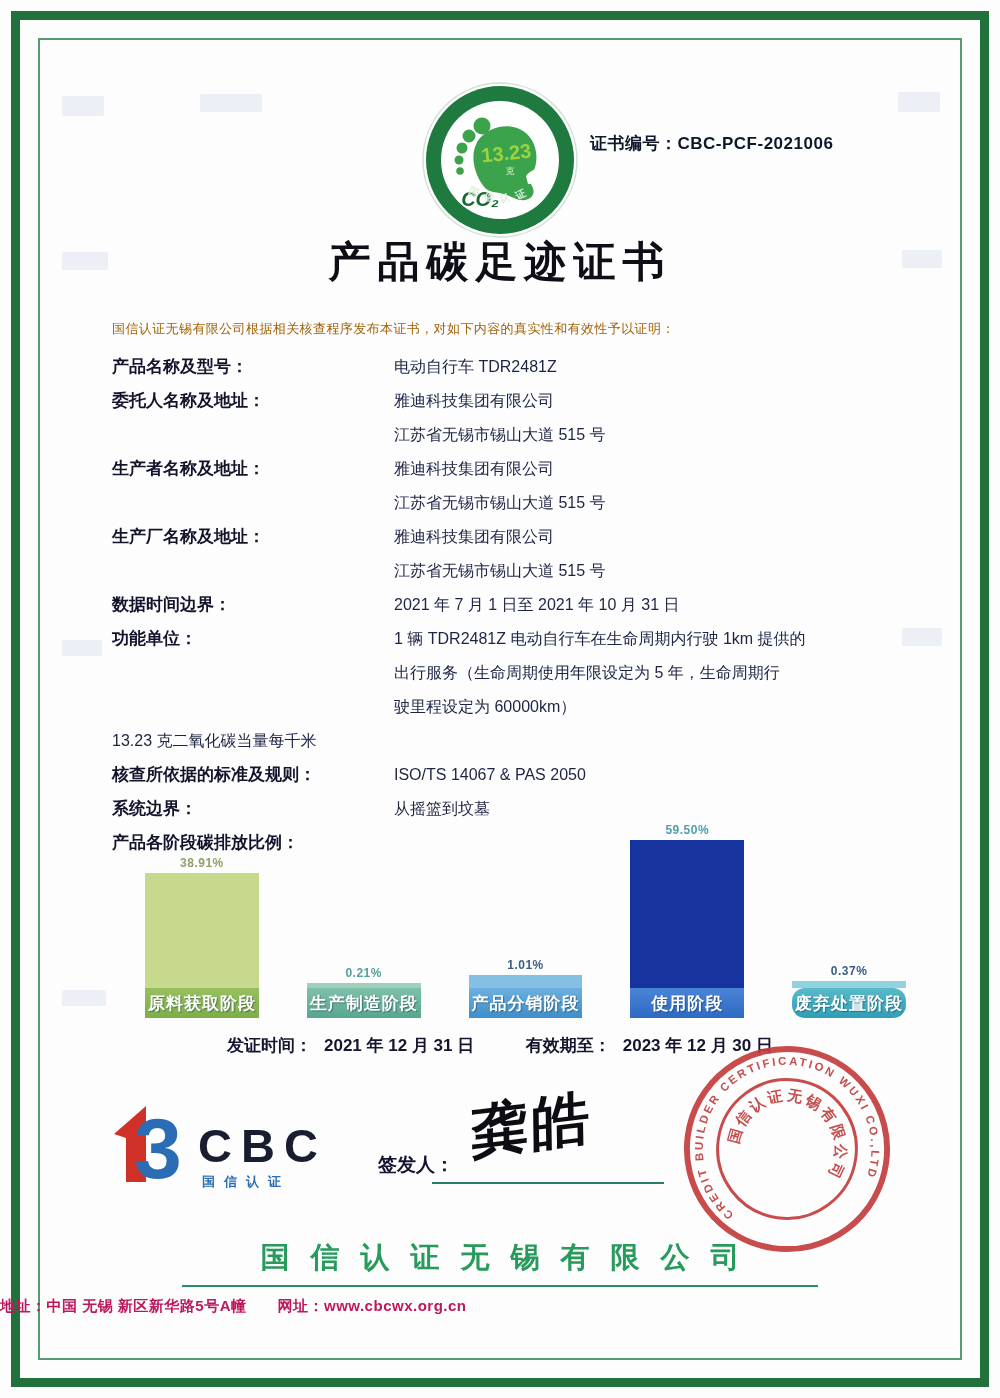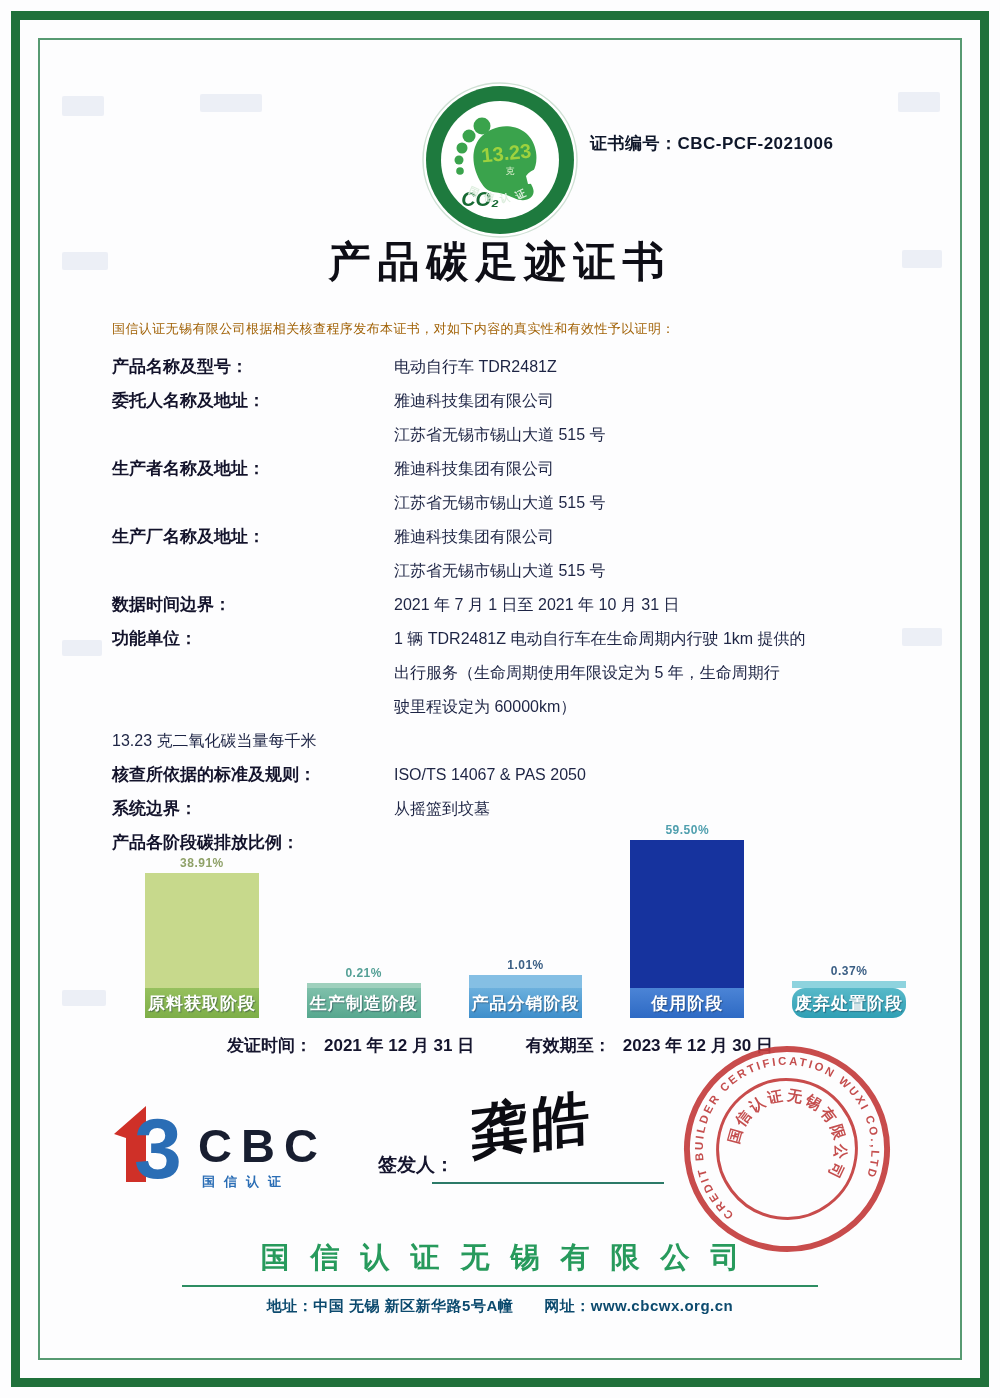--- a/index.html
+++ b/index.html
@@ -36,21 +36,21 @@
   
   .cbc-logo{position:absolute;left:106px;top:1098px;width:250px;height:100px;}
   .sign-label{position:absolute;left:378px;top:1152px;font-size:19px;font-weight:bold;color:#15152e;}
   .sign-line{position:absolute;left:432px;top:1182px;width:232px;border-bottom:2px solid #2c7a68;}
   .signature{position:absolute;left:470px;top:1086px;font-size:58px;font-weight:bold;color:#0c0c12;
              transform:rotate(-7deg) skewX(-6deg);letter-spacing:4px;}
   .stamp{position:absolute;left:678px;top:1040px;width:218px;height:218px;transform:rotate(8deg);opacity:0.92;}
   .company{position:absolute;left:0;top:1238px;width:100%;text-align:center;font-size:29px;font-weight:bold;
            color:#279a5c;letter-spacing:21px;text-indent:21px;}
   .rule{position:absolute;left:182px;top:1285px;width:636px;height:2px;background:#2d8d62;}
-  .address{position:absolute;left:0;top:1297px;width:100%;text-align:center;font-size:15px;font-weight:bold;color:#0c4a6e;letter-spacing:0.5px;}
+  .address{position:absolute;left:0;top:1297px;width:100%;text-align:left;font-size:15px;font-weight:bold;color:#be185d;letter-spacing:0.5px;}
 </style>
 </head>
 <body>
 
 <div class="canvas">
 
   <div class="frame-outer"></div>
   <div class="frame-inner"></div>
 
   <div class="wm" style="left:62px;top:96px;width:42px;height:20px;"></div>

